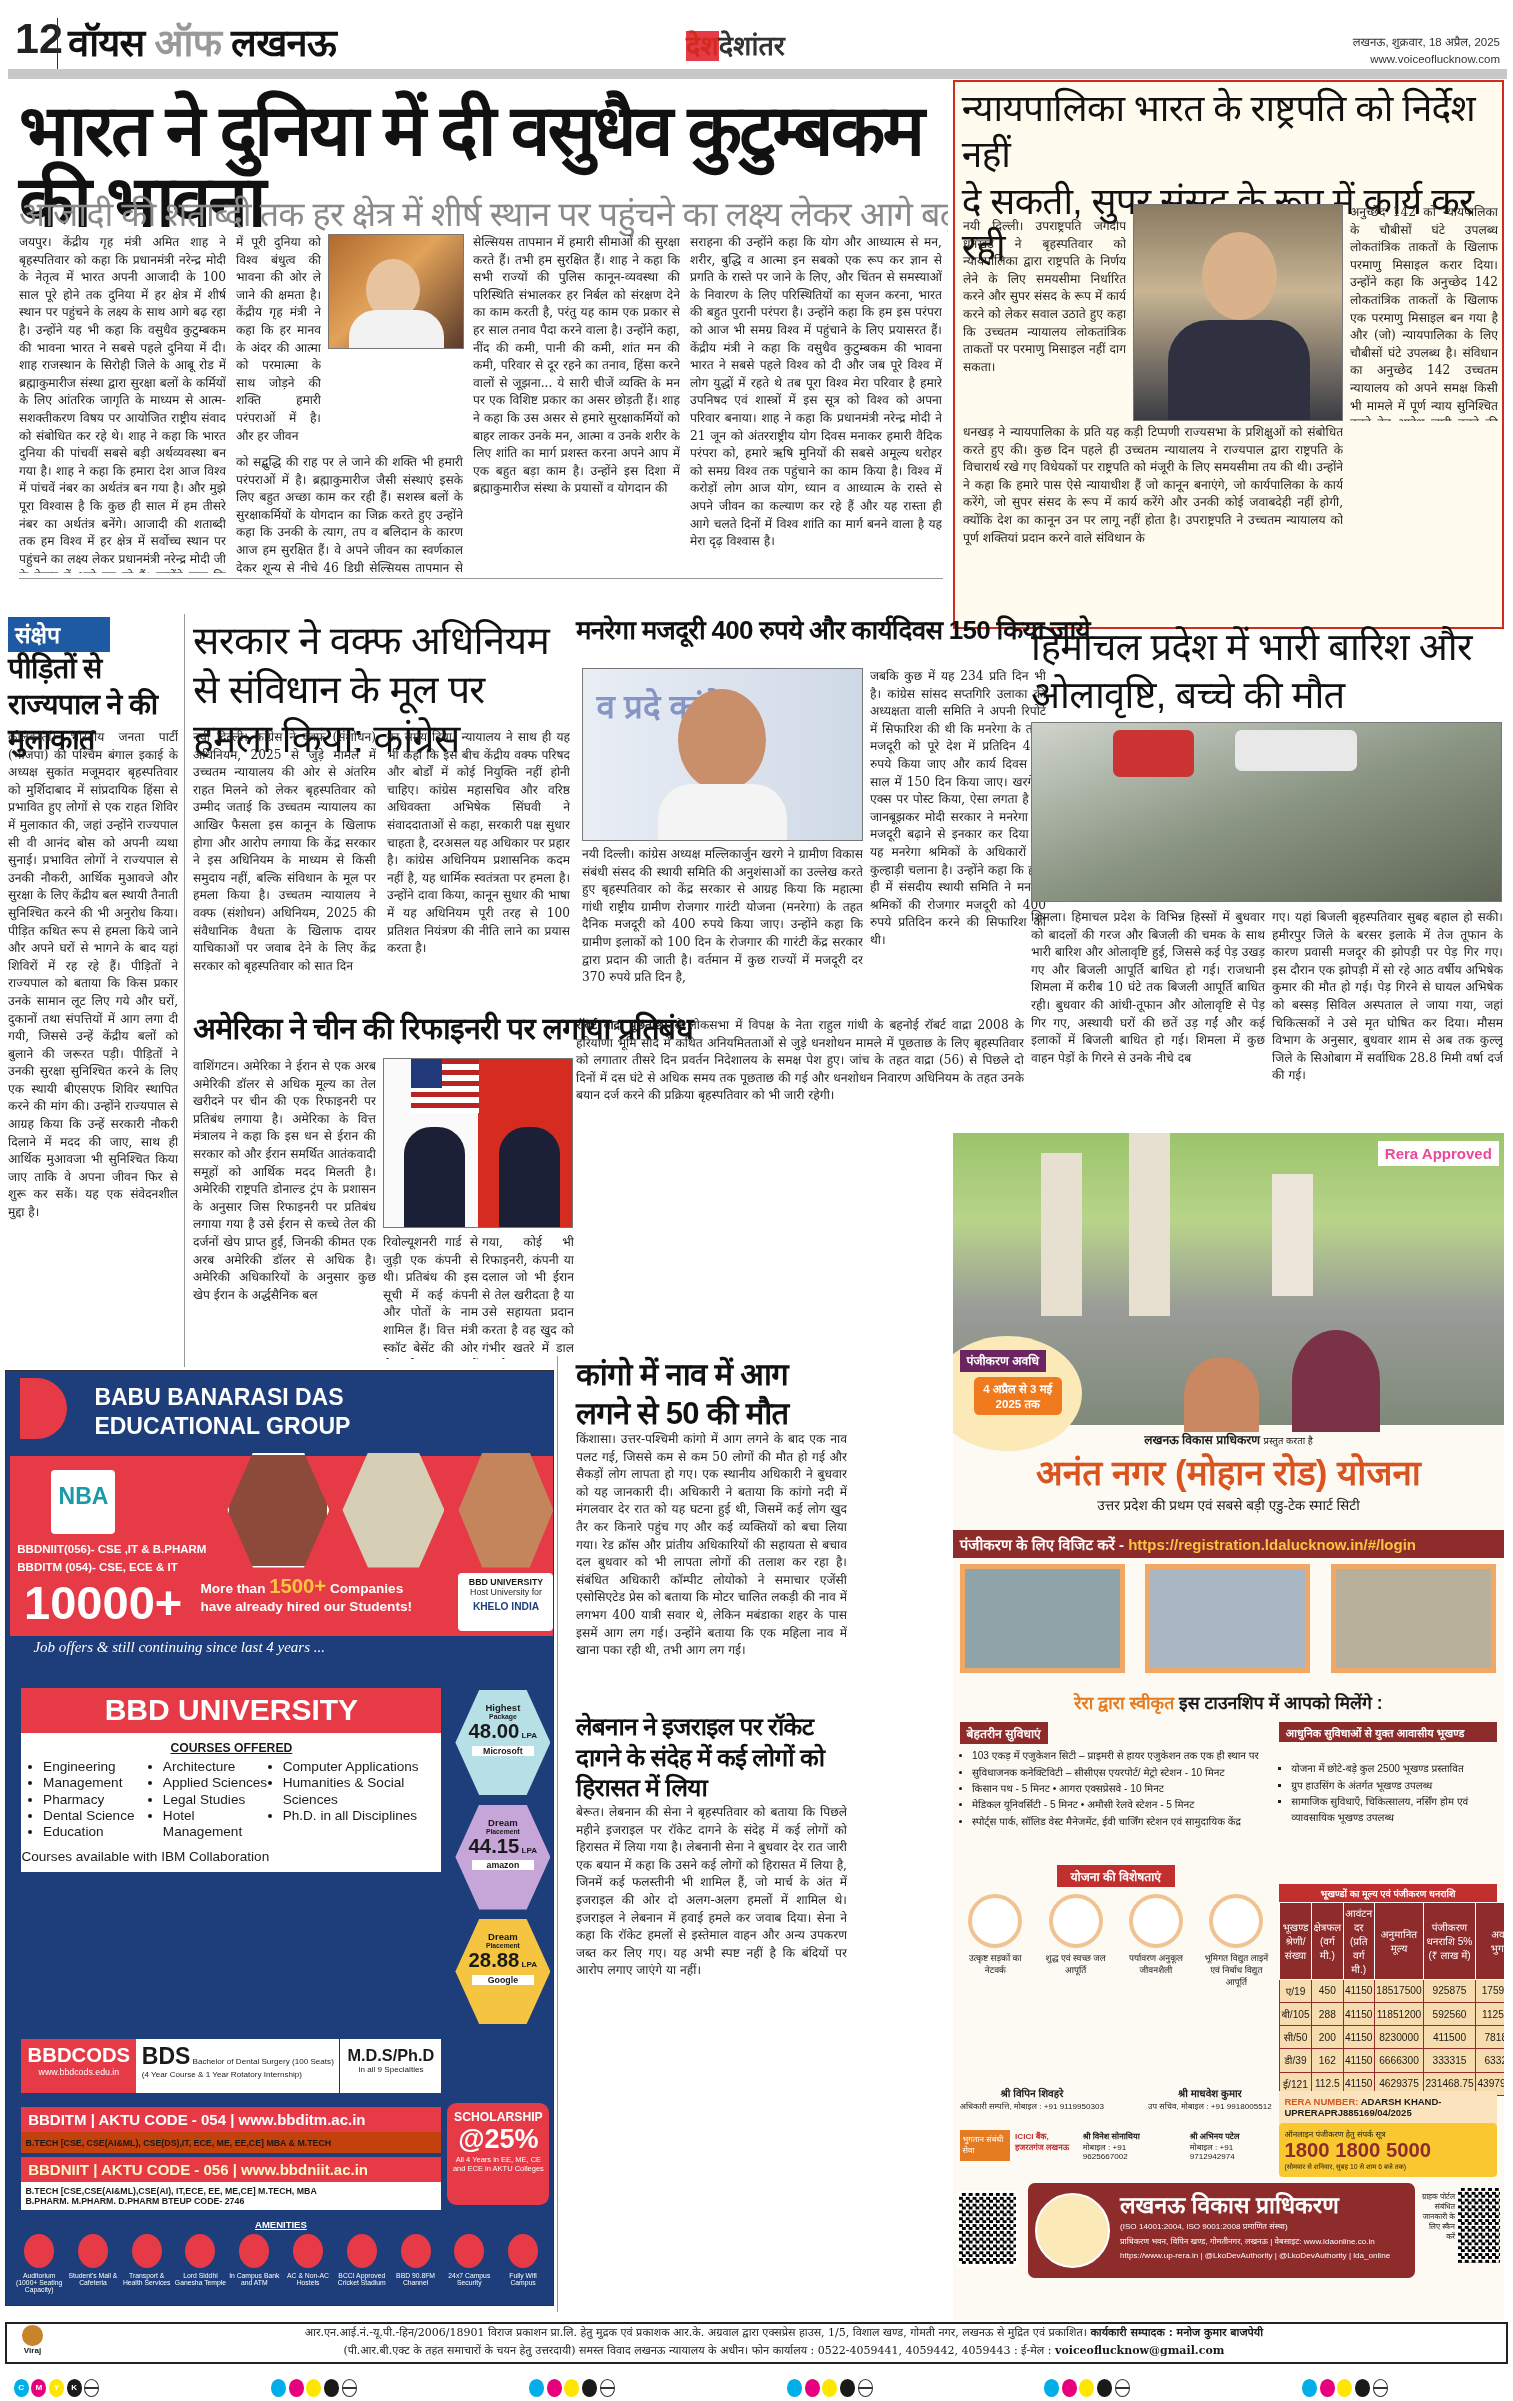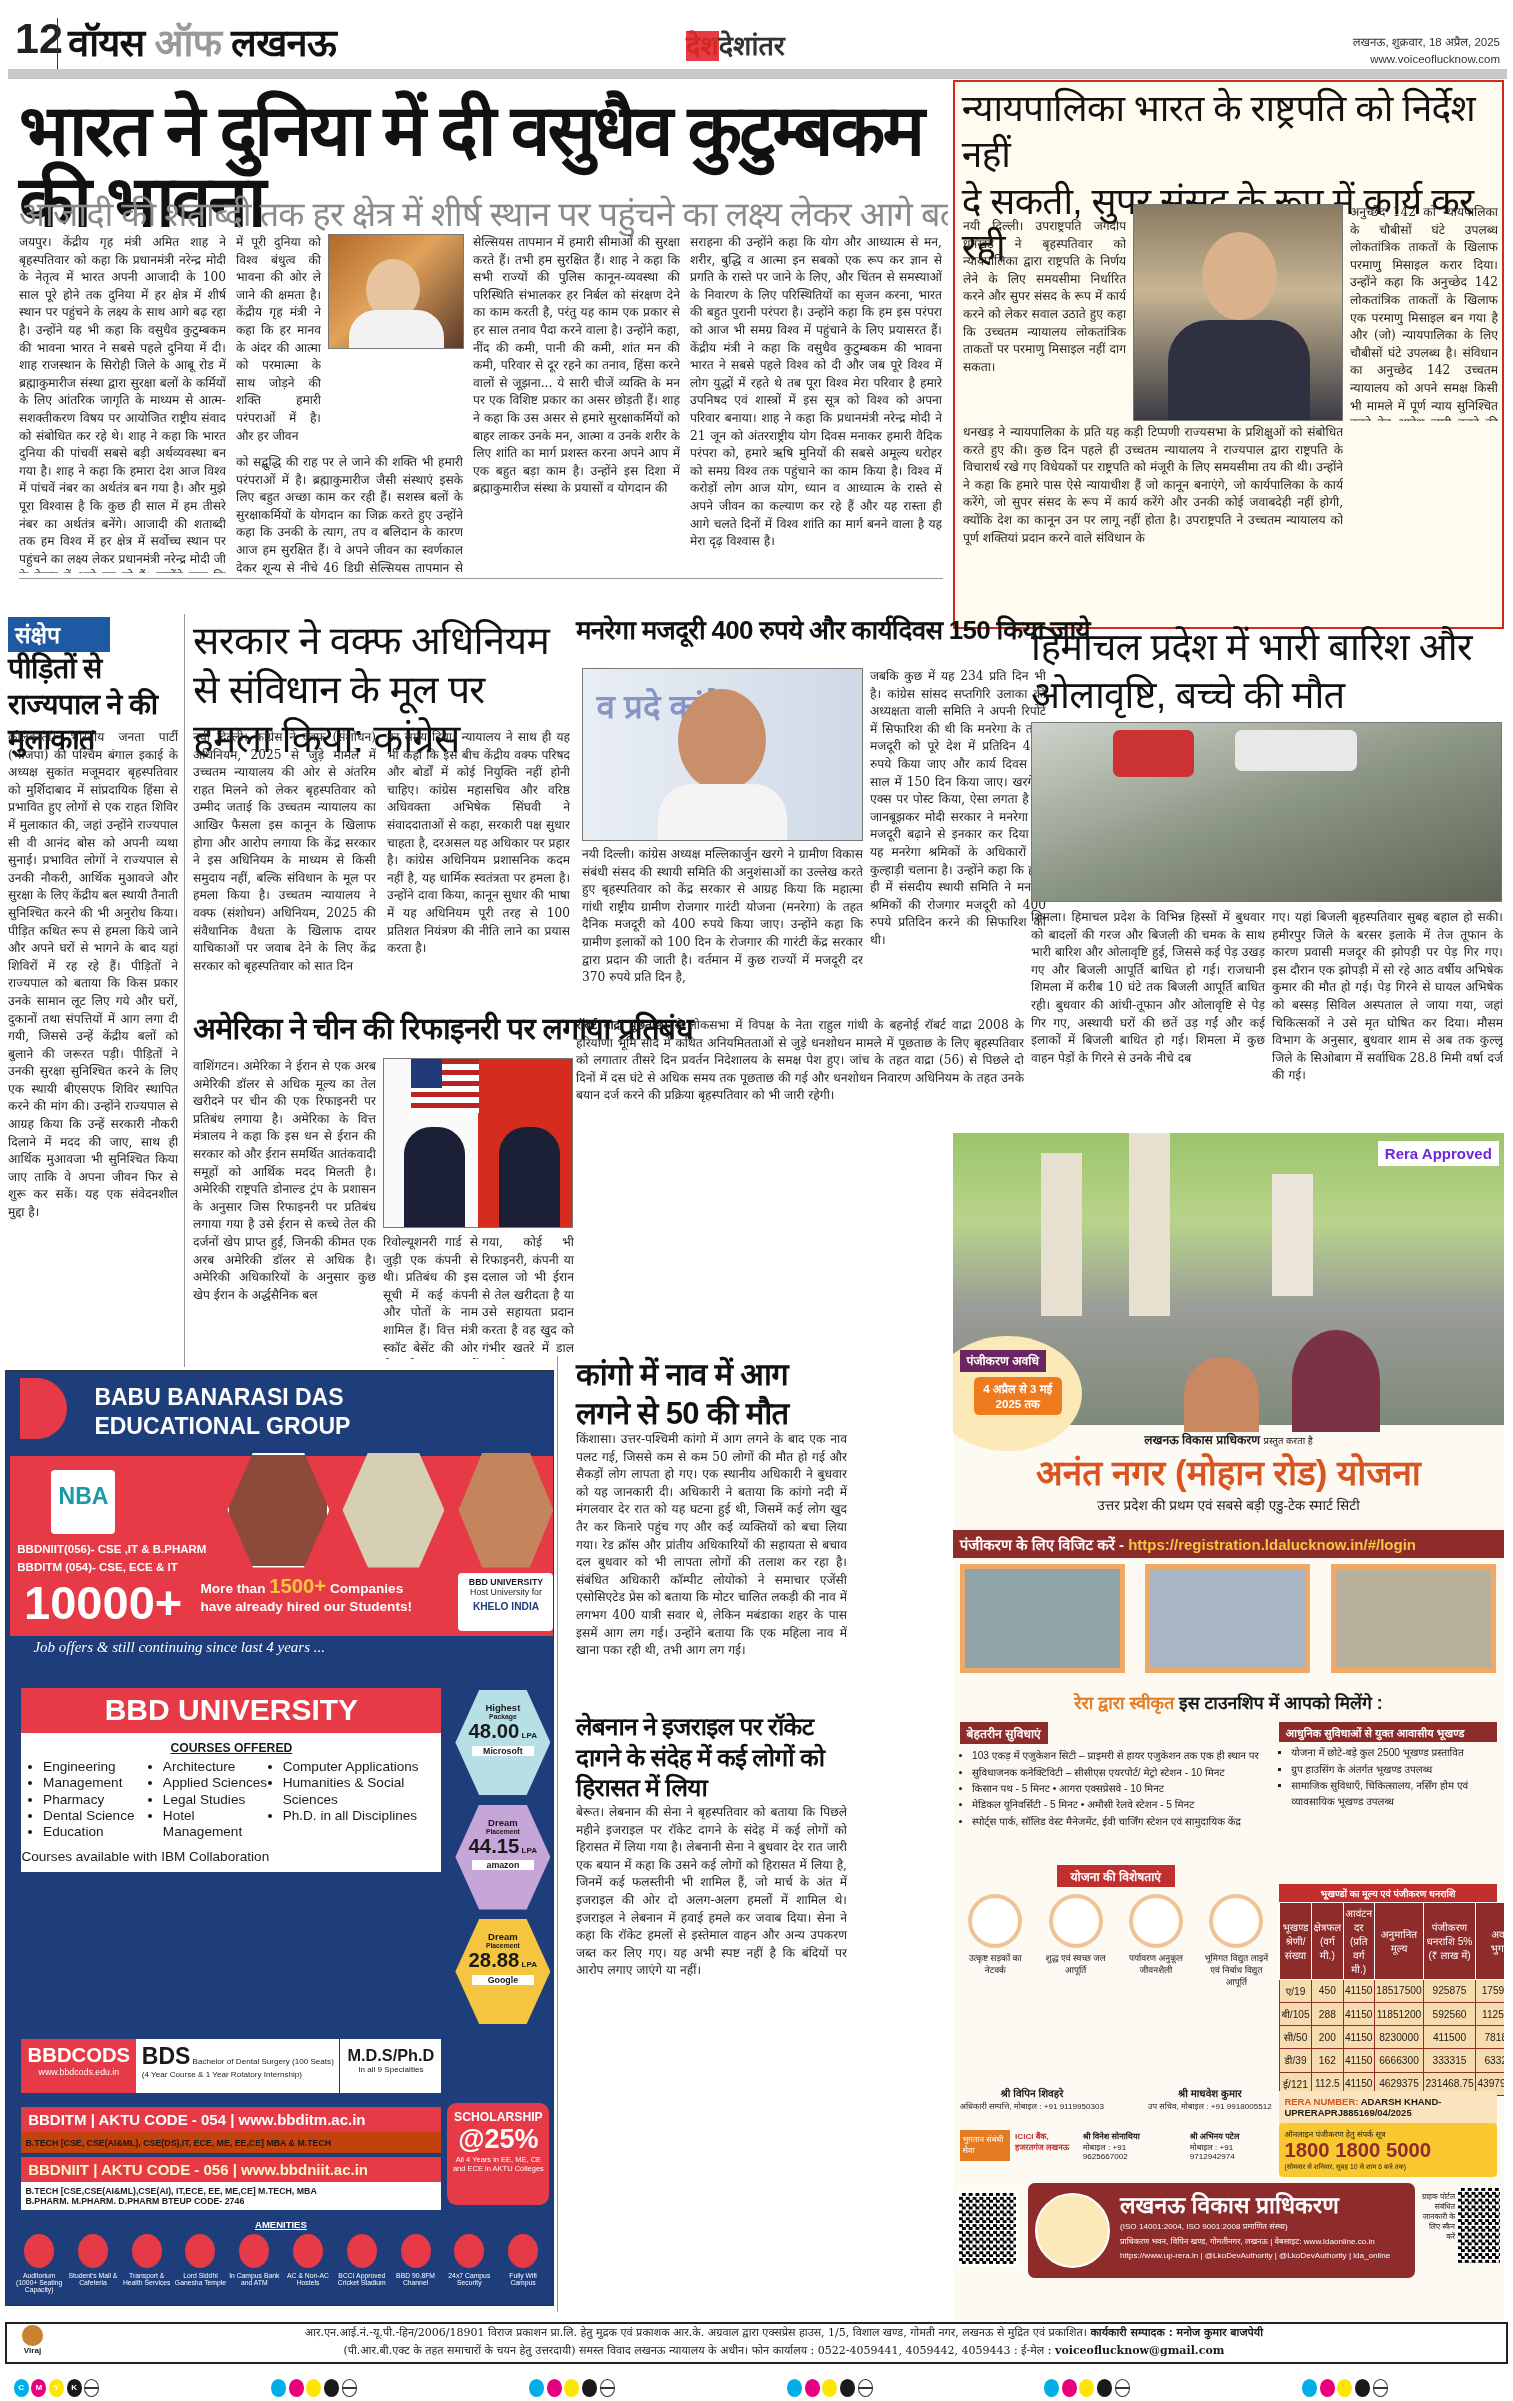--- a/index.html
+++ b/index.html
@@ -254,21 +254,21 @@
 <div class="abs" style="left:5.4px;top:2306px;width:549px;height:0.7px"></div>
 
 <div class="abs lda">
   <div style="position:absolute;left:0;top:0;width:551px;height:292px;background:linear-gradient(180deg,#9cc46b 0,#b8d48a 30%,#9a9c98 60%,#7f8a7a 100%)">
     <div style="position:absolute;left:88px;top:20.3px;width:41px;height:163px;background:#e7e0d0"></div>
     <div style="position:absolute;left:176px;top:0;width:41px;height:183px;background:#e7e0d0"></div>
     <div style="position:absolute;left:319px;top:41px;width:41px;height:122px;background:#ece6da"></div>
     <div style="position:absolute;left:231px;top:224px;width:75px;height:75px;border-radius:50% 50% 0 0;background:#c98862"></div>
     <div style="position:absolute;left:339px;top:197px;width:88px;height:102px;border-radius:50% 50% 0 0;background:#7b3146"></div>
   </div>
-  <div style="position:absolute;right:5.4px;top:8.1px;background:#fff;color:#6d28d9;font:bold 15px 'Liberation Sans',sans-serif;padding:4.1px 6.8px">Rera Approved</div>
+  <div style="position:absolute;right:5.4px;top:8.1px;background:#fff;color:#ec4899;font:bold 15px 'Liberation Sans',sans-serif;padding:4.1px 6.8px">Rera Approved</div>
   <div style="position:absolute;left:-20.3px;top:203px;width:149px;height:115px;border-radius:50%;background:#fbe9b7">
     <div style="position:absolute;left:27px;top:13.6px;background:#6b2560;color:#fff;font:bold 12.2px 'Liberation Sans',sans-serif;padding:2.7px 6.8px">पंजीकरण अवधि</div>
     <div style="position:absolute;left:41px;top:41px;width:88px;background:#f07b1f;color:#fff;font:bold 11.5px 'Liberation Sans',sans-serif;padding:4.1px;text-align:center;border-radius:5.4px">4 अप्रैल से 3 मई 2025 तक</div>
   </div>
   <div style="position:absolute;left:0;top:298px;width:551px;text-align:center">
     <div style="font:bold 12.2px 'Liberation Sans',sans-serif"><span>लखनऊ विकास प्राधिकरण</span> <span style="font-weight:normal;font-size:9.5px">प्रस्तुत करता है</span></div>
     <div style="font:bold 35px 'Liberation Sans',sans-serif;color:#d9541e">अनंत नगर (मोहान रोड) योजना</div>
     <div style="font:13.6px 'Liberation Sans',sans-serif">उत्तर प्रदेश की प्रथम एवं सबसे बड़ी एडु-टेक स्मार्ट सिटी</div>
   </div>
   <div style="position:absolute;left:0;top:397px;width:551px;background:#8e2b2b;color:#fff;font:bold 15px 'Liberation Sans',sans-serif;padding:4.1px 6.8px;white-space:nowrap">
@@ -289,21 +289,21 @@
     <ul id="fac" style="font:10.2px 'Liberation Sans',sans-serif;line-height:16.3px;padding-left:12.2px;margin-top:4.1px">
         <li>103 एकड़ में एजुकेशन सिटी – प्राइमरी से हायर एजुकेशन तक एक ही स्थान पर</li>
         <li>सुविधाजनक कनेक्टिविटी – सीसीएस एयरपोर्ट/ मेट्रो स्टेशन - 10 मिनट</li>
         <li>किसान पथ - 5 मिनट • आगरा एक्सप्रेसवे - 10 मिनट</li>
         <li>मेडिकल यूनिवर्सिटी - 5 मिनट • अमौसी रेलवे स्टेशन - 5 मिनट</li>
         <li>स्पोर्ट्स पार्क, सॉलिड वेस्ट मैनेजमेंट, ईवी चार्जिंग स्टेशन एवं सामुदायिक केंद्र</li>
       </ul>
   </div>
   <div style="position:absolute;left:326px;top:589px;width:218px">
     <div style="background:#8e2b2b;color:#fff;font:bold 11px 'Liberation Sans',sans-serif;padding:2.7px 6.8px">आधुनिक सुविधाओं से युक्त आवासीय भूखण्ड</div>
-    <ul id="res" style="font:10.2px 'Liberation Sans',sans-serif;line-height:16.3px;padding-left:12.2px;margin-top:3px;list-style:square;color:#222">
+    <ul id="res" style="font:10.2px 'Liberation Sans',sans-serif;line-height:16.3px;padding-left:12.2px;margin-top:19px;list-style:square;color:#222">
         <li>योजना में छोटे-बड़े कुल 2500 भूखण्ड प्रस्तावित</li>
         <li>ग्रुप हाउसिंग के अंतर्गत भूखण्ड उपलब्ध</li>
         <li>सामाजिक सुविधाएँ, चिकित्सालय, नर्सिंग होम एवं व्यावसायिक भूखण्ड उपलब्ध</li>
       </ul>
   </div>
   <div style="position:absolute;left:6.8px;top:732px;width:312px;text-align:center">
     <div style="display:inline-block;background:#c22f2f;color:#fff;font:bold 12.2px 'Liberation Sans',sans-serif;padding:2.7px 13.6px">योजना की विशेषताएं</div>
     <div id="feat" style="display:flex;justify-content:space-between;margin-top:6.8px">
         <div style="width: 71px; font: 8.8px &quot;Liberation Sans&quot;, sans-serif; text-align: center;"><div style="width:54px;height:54px;border-radius:50%;border:4.1px solid #f2c392;margin:0 auto 4.1px;background:#fff"></div>उत्कृष्ट सड़कों का नेटवर्क</div>
         <div style="width: 71px; font: 8.8px &quot;Liberation Sans&quot;, sans-serif; text-align: center;"><div style="width:54px;height:54px;border-radius:50%;border:4.1px solid #f2c392;margin:0 auto 4.1px;background:#fff"></div>शुद्ध एवं स्वच्छ जल आपूर्ति</div>

